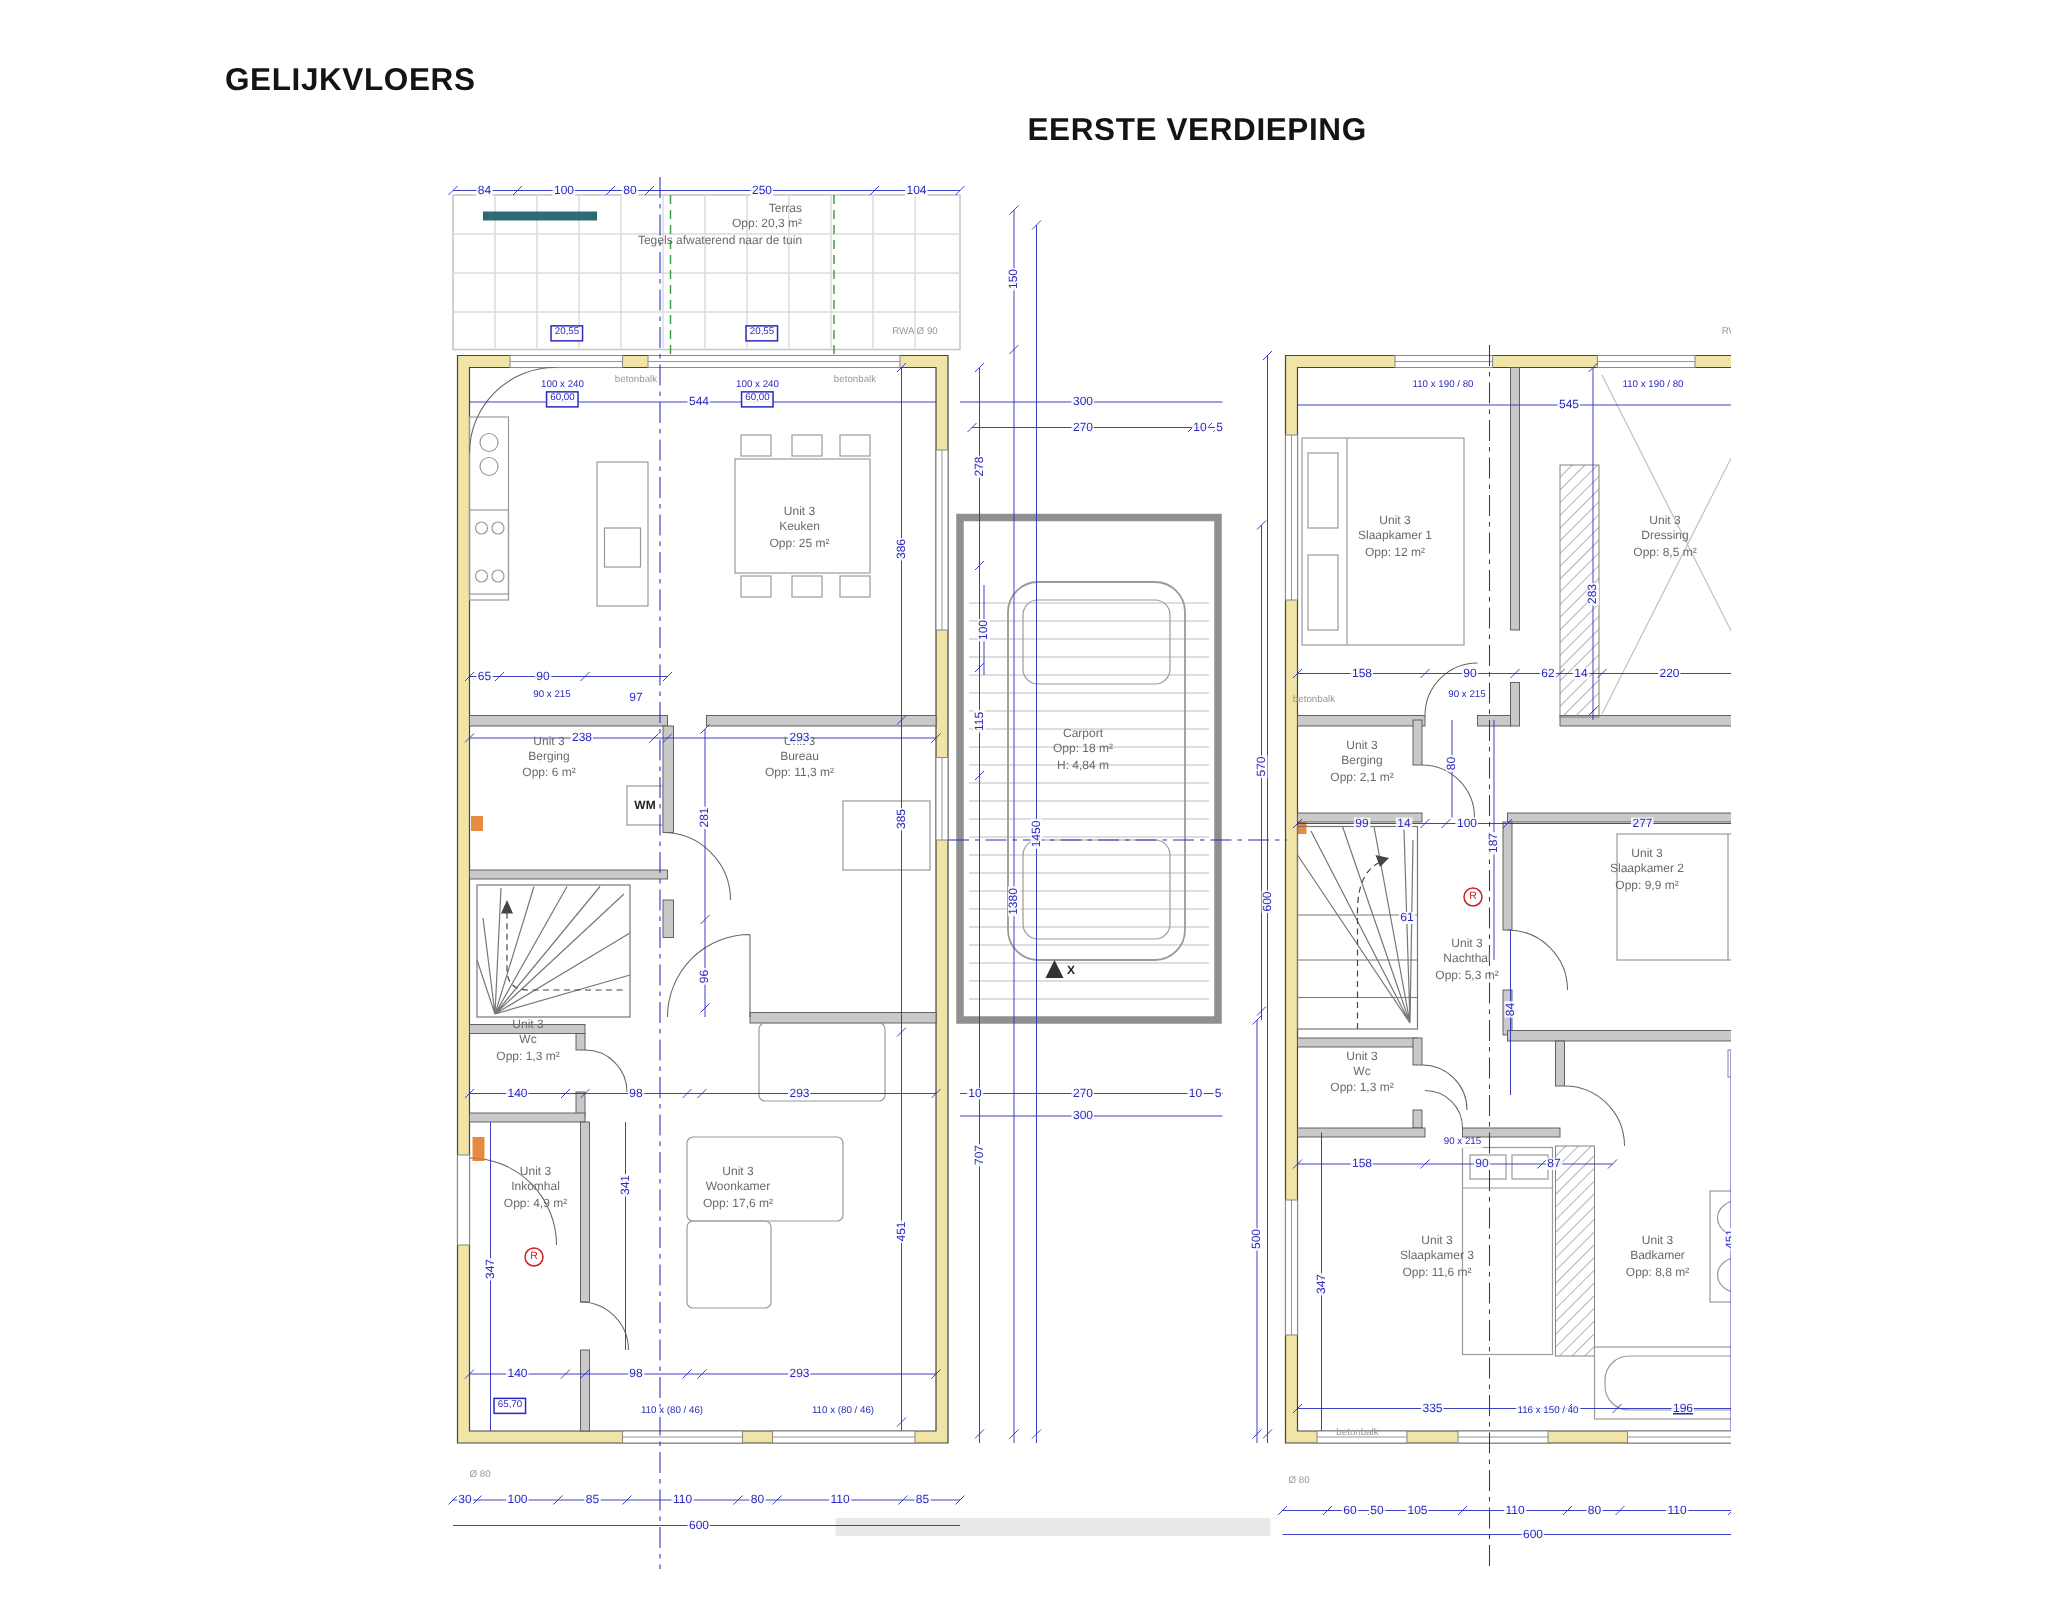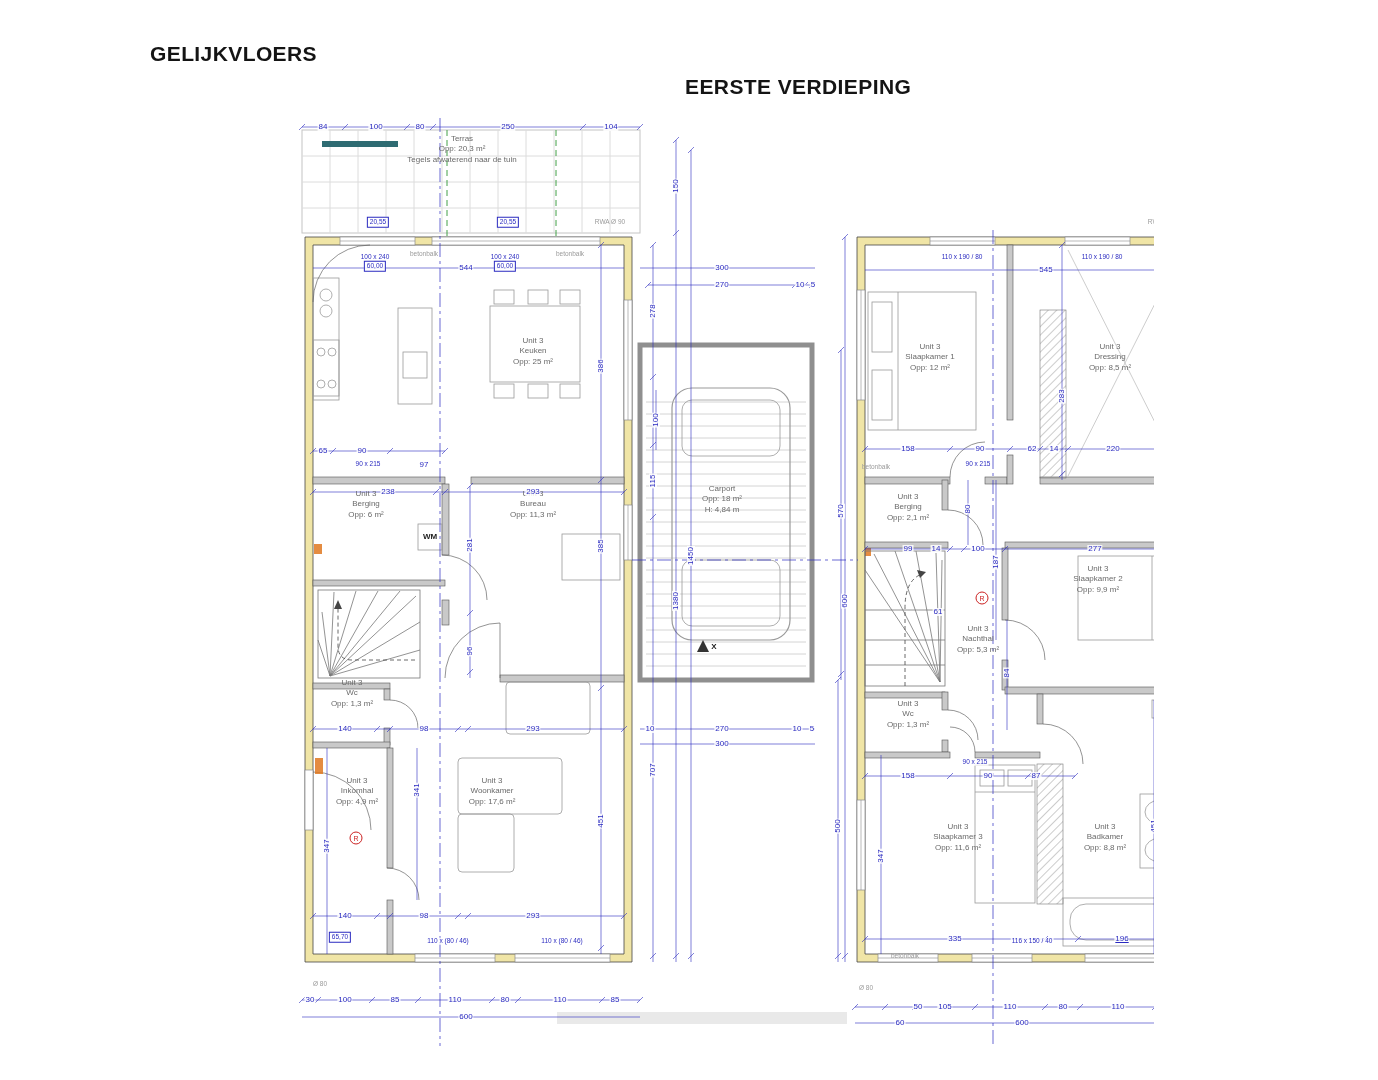--- a/index.html
+++ b/index.html
@@ -246,21 +246,21 @@
     <g stroke="#2a2ac0" stroke-width="0.7" stroke-dasharray="14 4 3 4" fill="none">
       <path d="M440,118V1046M993,230V1046M632,560H858"></path>
     </g>
   </svg>
 
   <div class="title" id="title-ground">GELIJKVLOERS</div>
   <div class="title" id="title-first">EERSTE VERDIEPING</div>
 
   <div class="layer">
 
-  <div class="room" style="left: 462px; top: 150px;">
+  <div class="room" style="left: 480px; top: 150px; text-align: right;">
         <div>Terras</div>
         <div>Opp: 20,3 m²</div>
         <div>Tegels afwaterend naar de tuin</div>
       </div>
       <div class="room" style="left: 533px; top: 352px;">
         <div>Unit 3</div>
         <div>Keuken</div>
         <div>Opp: 25 m²</div>
       </div>
       <div class="room" style="left: 366px; top: 505px;">
@@ -441,21 +441,21 @@
       <div class="dim" style="left: 1036px; top: 776px;">87</div>
       <div class="dim tag" style="left: 975px; top: 762px;">90 x 215</div>
       <div class="dim vert" style="left: 881px; top: 856px;">347</div>
       <div class="dim vert" style="left: 1154px; top: 826px;">451</div>
       <div class="dim" style="left: 955px; top: 939px;">335</div>
       <div class="dim" style="left: 1122px; top: 939px; text-decoration: underline;">196</div>
       <div class="dim tag" style="left: 1032px; top: 941px;">116 x 150 / 40</div>
       <div class="dim gray" style="left: 905px; top: 956px;">betonbalk</div>
       <div class="dim gray" style="left: 866px; top: 988px;">Ø 80</div>
       <div class="dim" style="left: 870px; top: 1007px; margin-left: 48px;">50</div>
-      <div class="dim" style="left: 900px; top: 1007px; margin-top: 16px;">60</div>
+      <div class="dim" style="left: 900px; top: 1007px;">60</div>
       <div class="dim" style="left: 945px; top: 1007px;">105</div>
       <div class="dim" style="left: 1010px; top: 1007px;">110</div>
       <div class="dim" style="left: 1063px; top: 1007px;">80</div>
       <div class="dim" style="left: 1118px; top: 1007px;">110</div>
       <div class="dim" style="left: 1177px; top: 1007px;">85</div>
       <div class="dim" style="left: 1022px; top: 1023px;">600</div>
     </div>
 
 </div>
 

